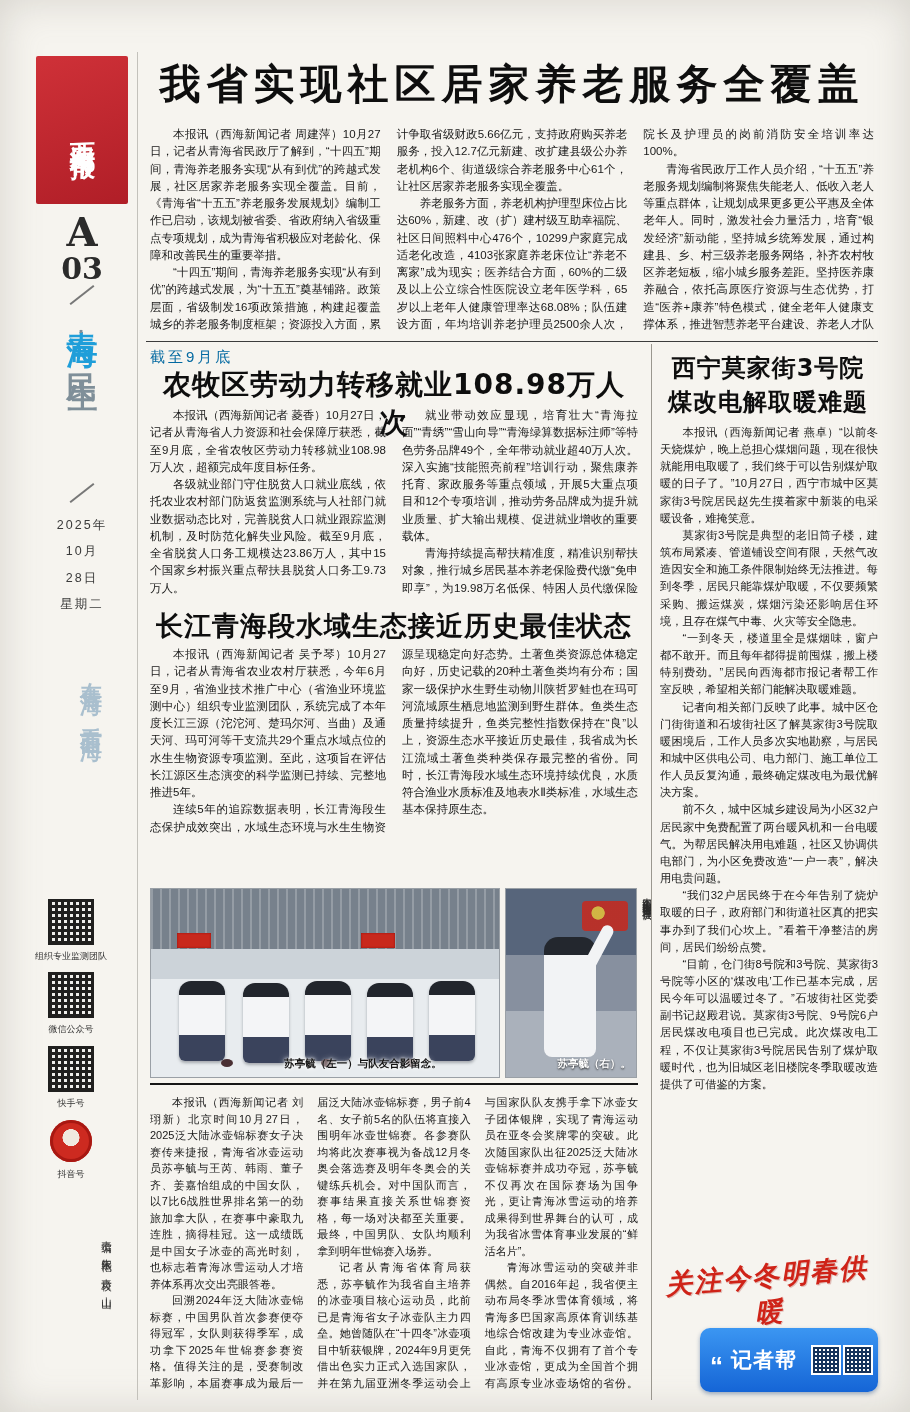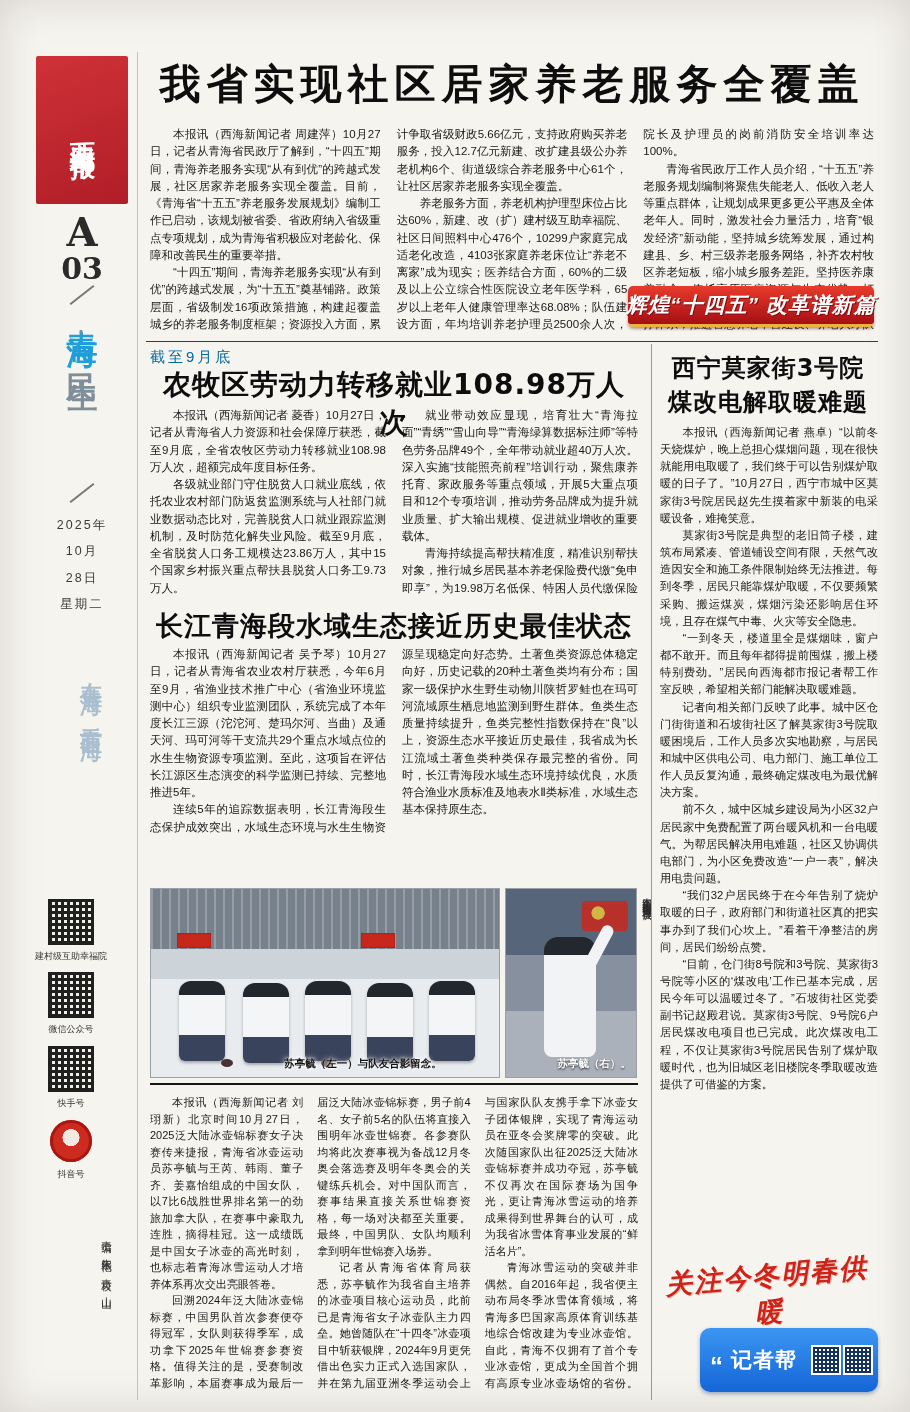--- a/index.html
+++ b/index.html
@@ -128,21 +128,21 @@
     <div>28日</div>
     <div>星期二</div>
   </div>
 
   <div class="abs slogan">
     <span><span>在青海</span>　<span>看西海</span></span>
   </div>
 
   <div class="abs qrcol">
     <div class="qr"></div>
-    <div class="qrlabel">建村级互助幸福院</div>
+    <div class="qrlabel">组织专业监测团队</div>
     <div class="qr"></div>
     <div class="qrlabel">微信公众号</div>
     <div class="qr"></div>
     <div class="qrlabel">快手号</div>
     <div class="seal"></div>
     <div class="qrlabel">抖音号</div>
   </div>
 
   <div class="abs credits">
     <span>责编 朱熙艳 责校 山山</span>
@@ -153,23 +153,20 @@
   <div class="abs h-main" style="left:150px;top:57px;width:724px;font-size:41px;letter-spacing:6px;">我省实现社区居家养老服务全覆盖</div>
 
   <div class="abs art-body cols3" style="left:150px;top:126px;width:724px;height:208px;">
 
   <p>本报讯（西海新闻记者 周建萍）10月27日，记者从青海省民政厅了解到，“十四五”期间，青海养老服务实现“从有到优”的跨越式发展，社区居家养老服务实现全覆盖。目前，《青海省“十五五”养老服务发展规划》编制工作已启动，该规划被省委、省政府纳入省级重点专项规划，成为青海省积极应对老龄化、保障和改善民生的重要举措。</p>
       <p>“十四五”期间，青海养老服务实现“从有到优”的跨越式发展，为“十五五”奠基铺路。政策层面，省级制发16项政策措施，构建起覆盖城乡的养老服务制度框架；资源投入方面，累计争取省级财政5.66亿元，支持政府购买养老服务，投入12.7亿元新建、改扩建县级公办养老机构6个、街道级综合养老服务中心61个，让社区居家养老服务实现全覆盖。</p>
       <p>养老服务方面，养老机构护理型床位占比达60%，新建、改（扩）建村级互助幸福院、社区日间照料中心476个，10299户家庭完成适老化改造，4103张家庭养老床位让“养老不离家”成为现实；医养结合方面，60%的二级及以上公立综合性医院设立老年医学科，65岁以上老年人健康管理率达68.08%；队伍建设方面，年均培训养老护理员2500余人次，院长及护理员的岗前消防安全培训率达100%。</p>
       <p>青海省民政厅工作人员介绍，“十五五”养老服务规划编制将聚焦失能老人、低收入老人等重点群体，让规划成果更多更公平惠及全体老年人。同时，激发社会力量活力，培育“银发经济”新动能，坚持城乡统筹发展，通过构建县、乡、村三级养老服务网络，补齐农村牧区养老短板，缩小城乡服务差距。坚持医养康养融合，依托高原医疗资源与生态优势，打造“医养+康养”特色模式，健全老年人健康支撑体系，推进智慧养老平台建设、养老人才队伍培优，以创新破解“护理员短缺”“监管滞后”等难题，让老年人的幸福生活圈不断壮大。</p>
     </div>
 
-  <div class="abs banner">
-    <span>辉煌“十四五” 改革谱新篇</span>
-  </div>
 
   <div class="abs hrule" style="left:146px;top:341px;width:732px;height:1px;"></div>
 
   <div class="abs" style="left:150px;top:348px;width:488px;text-align:left;font-size:15px;letter-spacing:3px;color:#0369a1;">截至9月底</div>
   <div class="abs h-main" style="left:150px;top:366px;width:488px;font-size:28px;letter-spacing:1px;">农牧区劳动力转移就业108.98万人次</div>
   <div class="abs art-body cols2" style="left:150px;top:407px;width:488px;height:192px;">
 
   <p>本报讯（西海新闻记者 菱香）10月27日，记者从青海省人力资源和社会保障厅获悉，截至9月底，全省农牧区劳动力转移就业108.98万人次，超额完成年度目标任务。</p>
       <p>各级就业部门守住脱贫人口就业底线，依托农业农村部门防返贫监测系统与人社部门就业数据动态比对，完善脱贫人口就业跟踪监测机制，及时防范化解失业风险。截至9月底，全省脱贫人口务工规模达23.86万人，其中15个国家乡村振兴重点帮扶县脱贫人口务工9.73万人。</p>
       <p>就业带动效应显现，培育壮大“青海拉面”“青绣”“雪山向导”“青海绿算数据标注师”等特色劳务品牌49个，全年带动就业超40万人次。深入实施“技能照亮前程”培训行动，聚焦康养托育、家政服务等重点领域，开展5大重点项目和12个专项培训，推动劳务品牌成为提升就业质量、扩大输出规模、促进就业增收的重要载体。</p>

